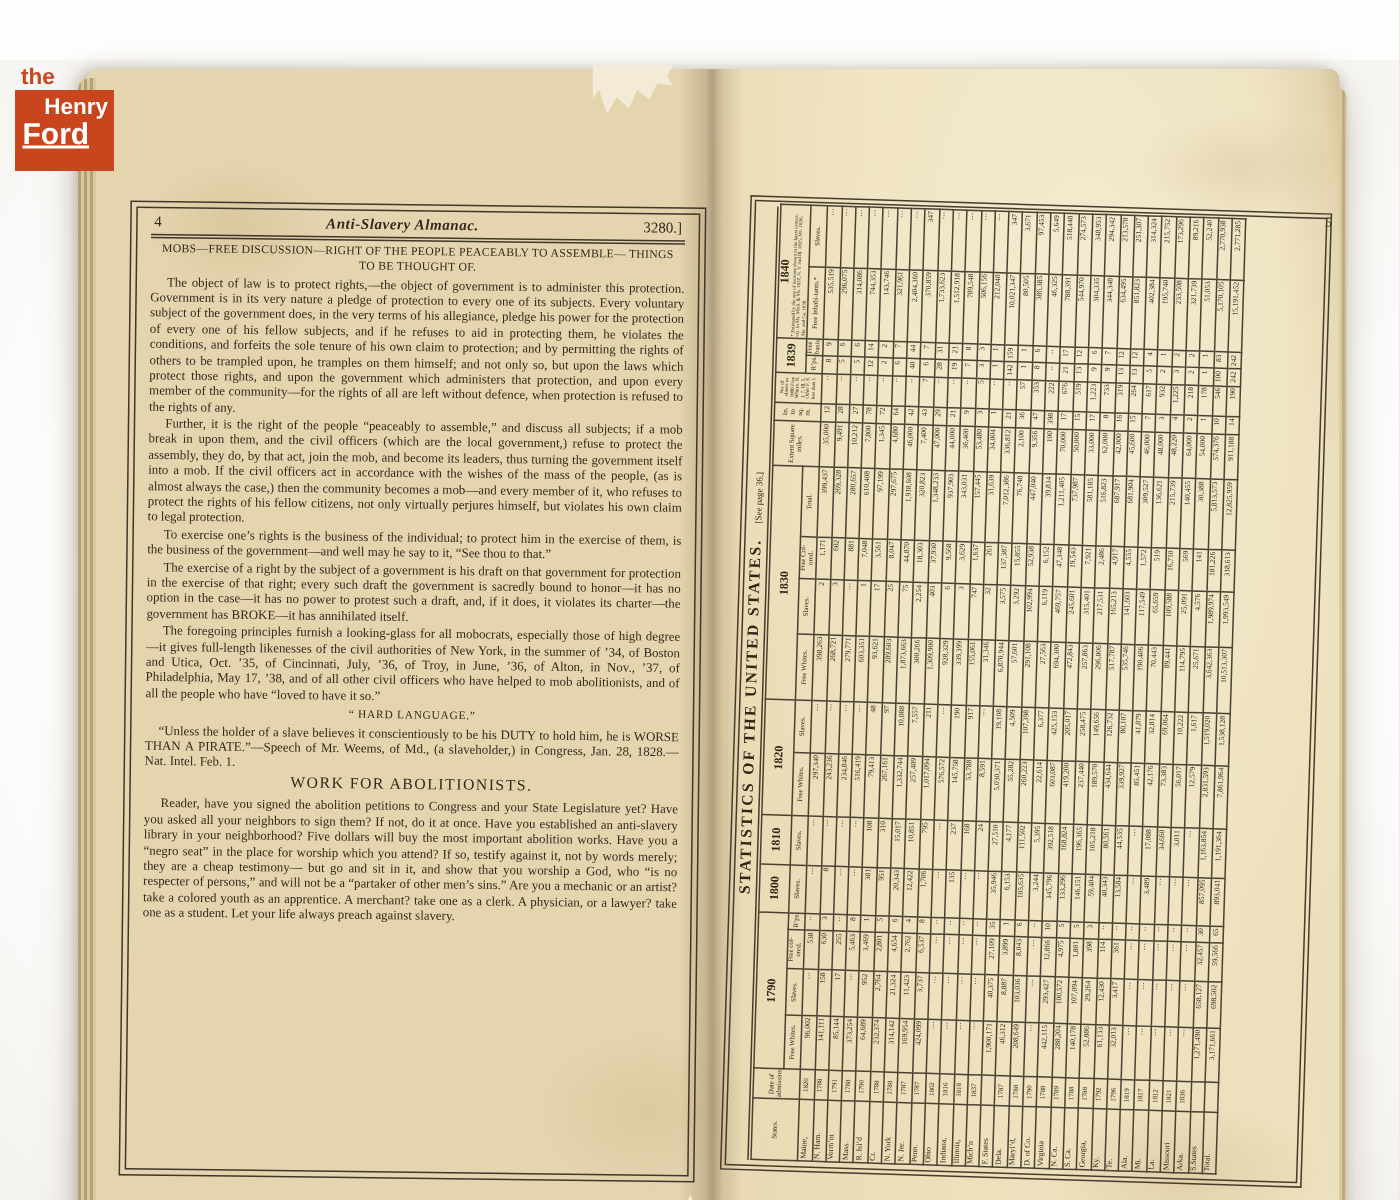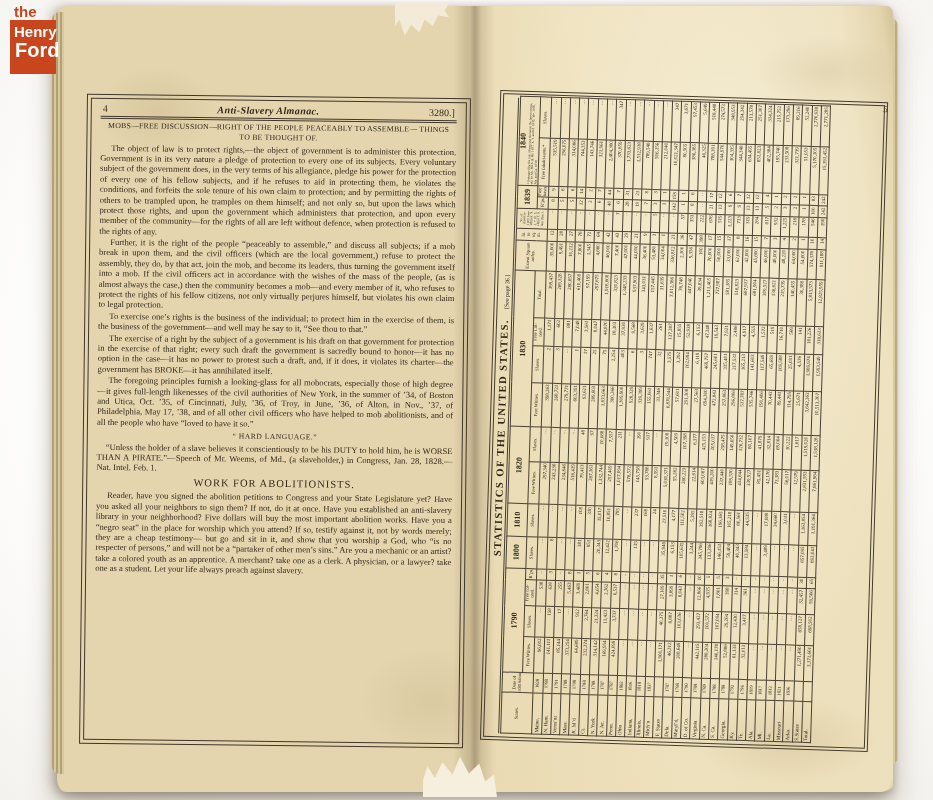--- a/index.html
+++ b/index.html
@@ -1,26 +1,26 @@
 <!DOCTYPE html>
 <html><head>
 <meta charset="utf-8">
 <style>
   html,body{margin:0;padding:0;}
   body{width:933px;height:800px;position:relative;background:#fdfdfc;overflow:hidden;
        font-family:"Liberation Serif", serif;}
-  .stage{position:absolute;inset:0;background:radial-gradient(ellipse at 50% 45%, #ffffff 60%, #f4f2ee 100%);}
+  .stage{position:absolute;inset:0;background:radial-gradient(ellipse at 50% 45%, #ffffff 60%, #f4f2ee 100%);margin-top:40px;}
 
   
   .logo{position:absolute;left:10px;top:2px;font-family:"Liberation Sans",sans-serif;z-index:30;}
   .logo-the{color:#c8451e;font-weight:bold;font-size:15px;line-height:1;margin:2px 0 0 4px;}
-  .logo-box{width:46px;height:54px;background:#c8451e;color:#fff;margin-top:1px;
+  .logo-box{width:66px;height:54px;background:#c8451e;color:#fff;margin-top:1px;
             display:flex;flex-direction:column;justify-content:flex-start;padding:4px 4px 0 4px;box-sizing:border-box;}
   .logo-henry{font-weight:bold;font-size:15px;line-height:1.05;text-align:right;}
-  .logo-ford{font-weight:bold;font-size:20px;line-height:1.0;text-align:right;margin-left:1px;}
+  .logo-ford{font-weight:bold;font-size:20px;line-height:1.0;text-align:left;margin-left:1px;text-decoration:underline;}
 
   
   .book{position:absolute;left:57px;top:6px;width:836px;height:786px;
         background:#e4d5ae;border-radius:10px 7px 14px 9px / 9px 12px 7px 13px;
         box-shadow:0 16px 30px rgba(95,75,45,.38), 0 4px 10px rgba(0,0,0,.22), -6px 0 12px rgba(120,95,60,.25);}
   .page-left{position:absolute;left:0;top:0;width:412px;height:100%;
     background:
       radial-gradient(ellipse at 20% 10%, rgba(255,250,230,.35), transparent 60%),
       linear-gradient(100deg,#c9b88e 0px,#ddcda5 10px,#e8dab6 30px,#ead celebrated 0),
       linear-gradient(100deg,#c9b88e 0px,#ddcda5 10px,#e8dab6 30px,#eadcb8 70%,#e2d2a9 100%);

